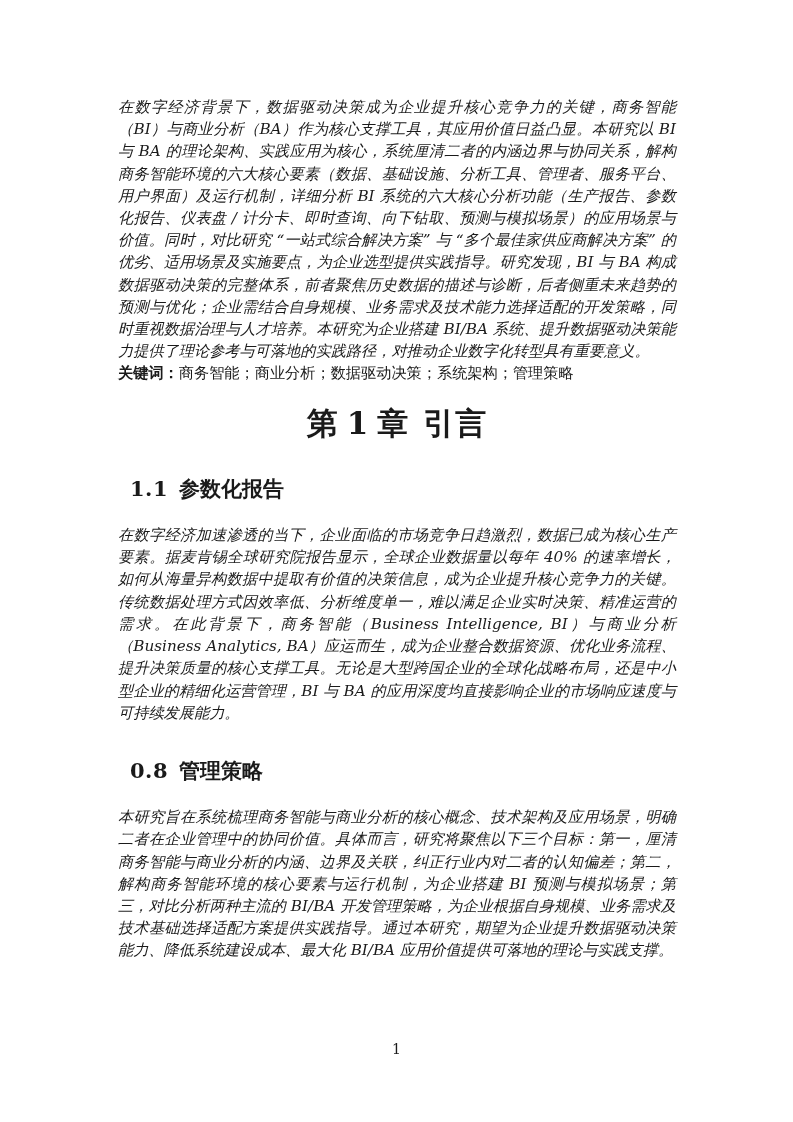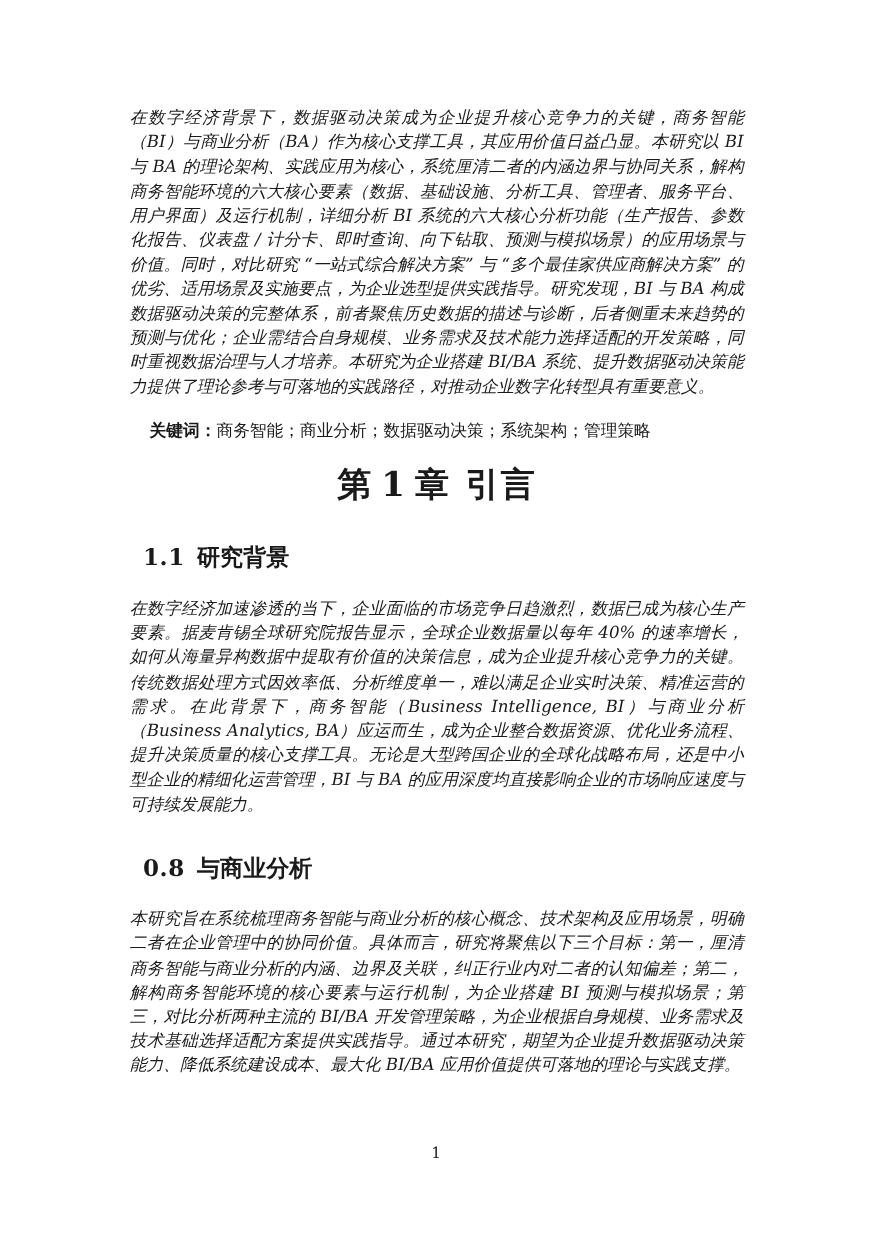--- a/index.html
+++ b/index.html
@@ -78,21 +78,21 @@
     text-justify: inter-ideograph;
     margin: 0;
     text-indent: 0;
     word-break: break-word;
     font-style: italic;
   }
 
   .keywords {
     font-size: 15.2px;
     line-height: 22.2px;
-    margin: 18px;
+    margin: 0;
     text-align: left;
   }
   .keywords .kw-label {
     font-weight: 700;
   }
 
   
   .page-number {
     position: absolute;
     left: 0;
@@ -117,27 +117,27 @@
 
     <p class="keywords">
       <span class="kw-label">关键词：</span><span>商务智能；商业分析；数据驱动决策；系统架构；管理策略</span>
     </p>
 
     <h1 class="chapter-heading">
       <span>第</span><span class="ch-num">1</span><span>章</span><span class="ch-gap"></span><span>引言</span>
     </h1>
 
     <h2 class="section-heading">
-      <span class="sec-num">1.1</span><span>研究背景</span>
+      <span class="sec-num">1.1</span><span>参数化报告</span>
     </h2>
 
     <p class="para">在数字经济加速渗透的当下，企业面临的市场竞争日趋激烈，数据已成为核心生产要素。据麦肯锡全球研究院报告显示，全球企业数据量以每年 40% 的速率增长，如何从海量异构数据中提取有价值的决策信息，成为企业提升核心竞争力的关键。传统数据处理方式因效率低、分析维度单一，难以满足企业实时决策、精准运营的需求。在此背景下，商务智能（Business Intelligence, BI）与商业分析（Business Analytics, BA）应运而生，成为企业整合数据资源、优化业务流程、提升决策质量的核心支撑工具。无论是大型跨国企业的全球化战略布局，还是中小型企业的精细化运营管理，BI 与 BA 的应用深度均直接影响企业的市场响应速度与可持续发展能力。</p>
 
     <h2 class="section-heading">
-      <span class="sec-num">0.8</span><span>与商业分析</span>
+      <span class="sec-num">0.8</span><span>管理策略</span>
     </h2>
 
     <p class="para">本研究旨在系统梳理商务智能与商业分析的核心概念、技术架构及应用场景，明确二者在企业管理中的协同价值。具体而言，研究将聚焦以下三个目标：第一，厘清商务智能与商业分析的内涵、边界及关联，纠正行业内对二者的认知偏差；第二，解构商务智能环境的核心要素与运行机制，为企业搭建 BI 预测与模拟场景；第三，对比分析两种主流的 BI/BA 开发管理策略，为企业根据自身规模、业务需求及技术基础选择适配方案提供实践指导。通过本研究，期望为企业提升数据驱动决策能力、降低系统建设成本、最大化 BI/BA 应用价值提供可落地的理论与实践支撑。</p>
 
   </div>
 
   <div class="page-number">1</div>
 
 </div>
 

